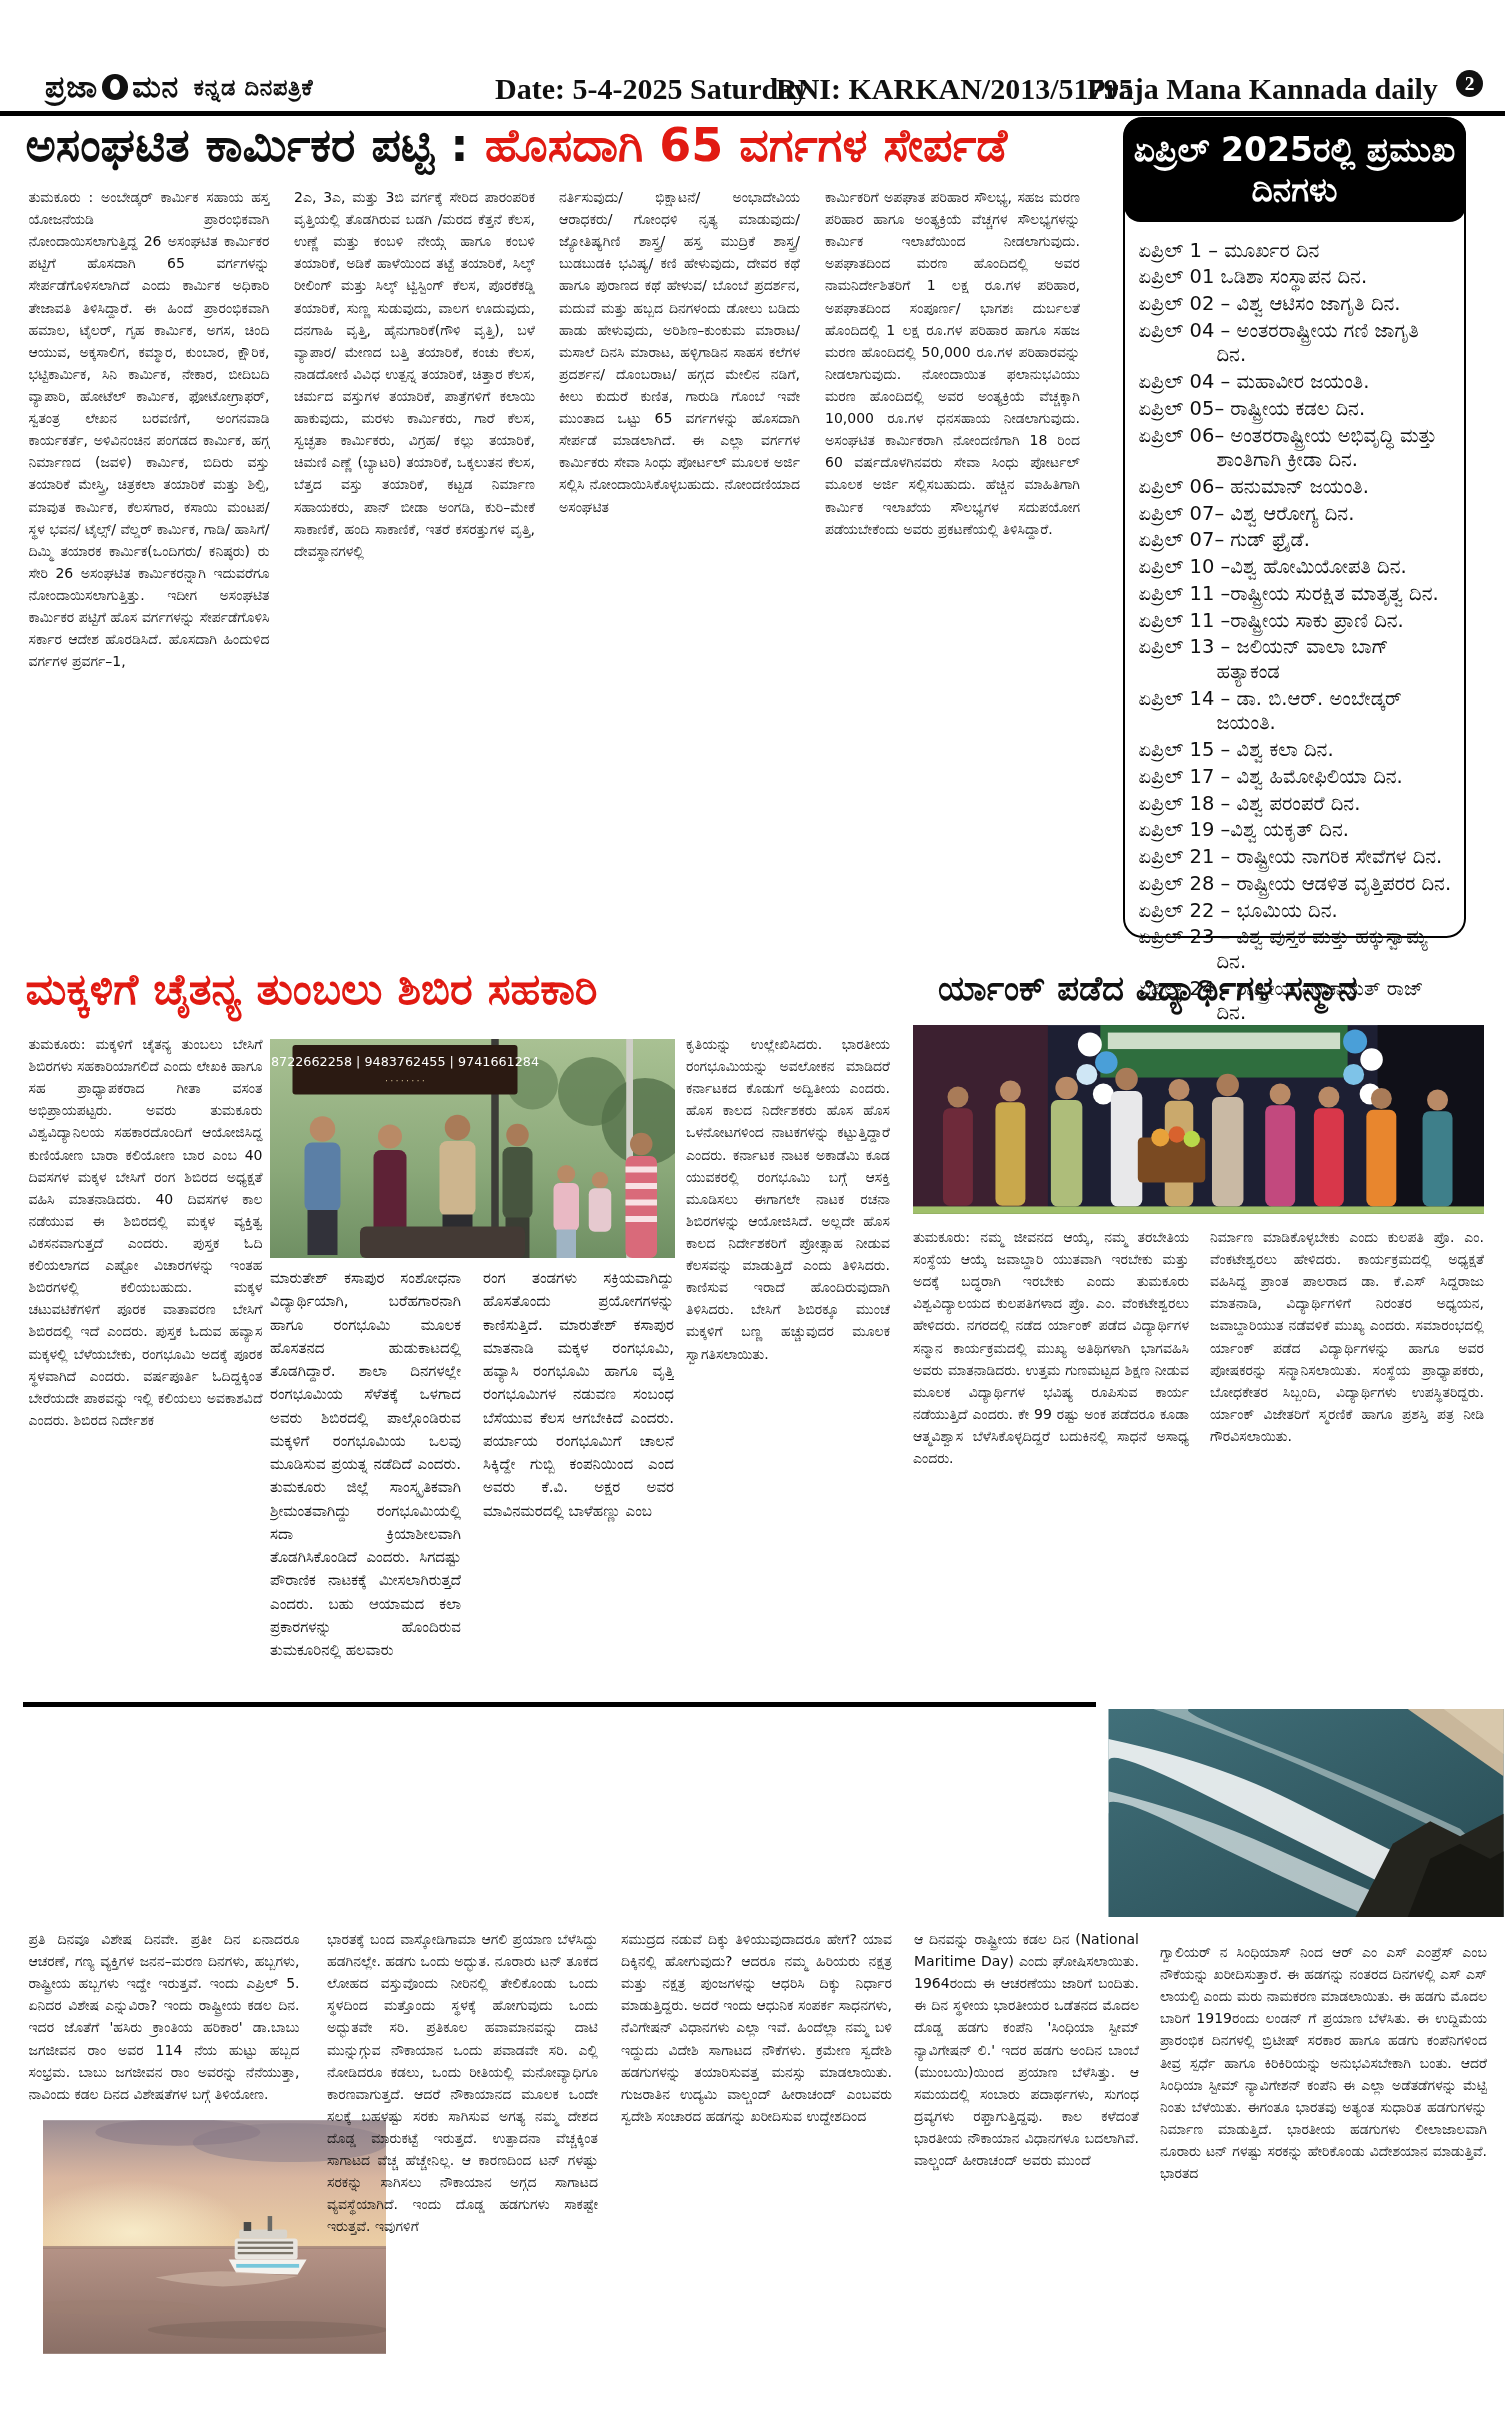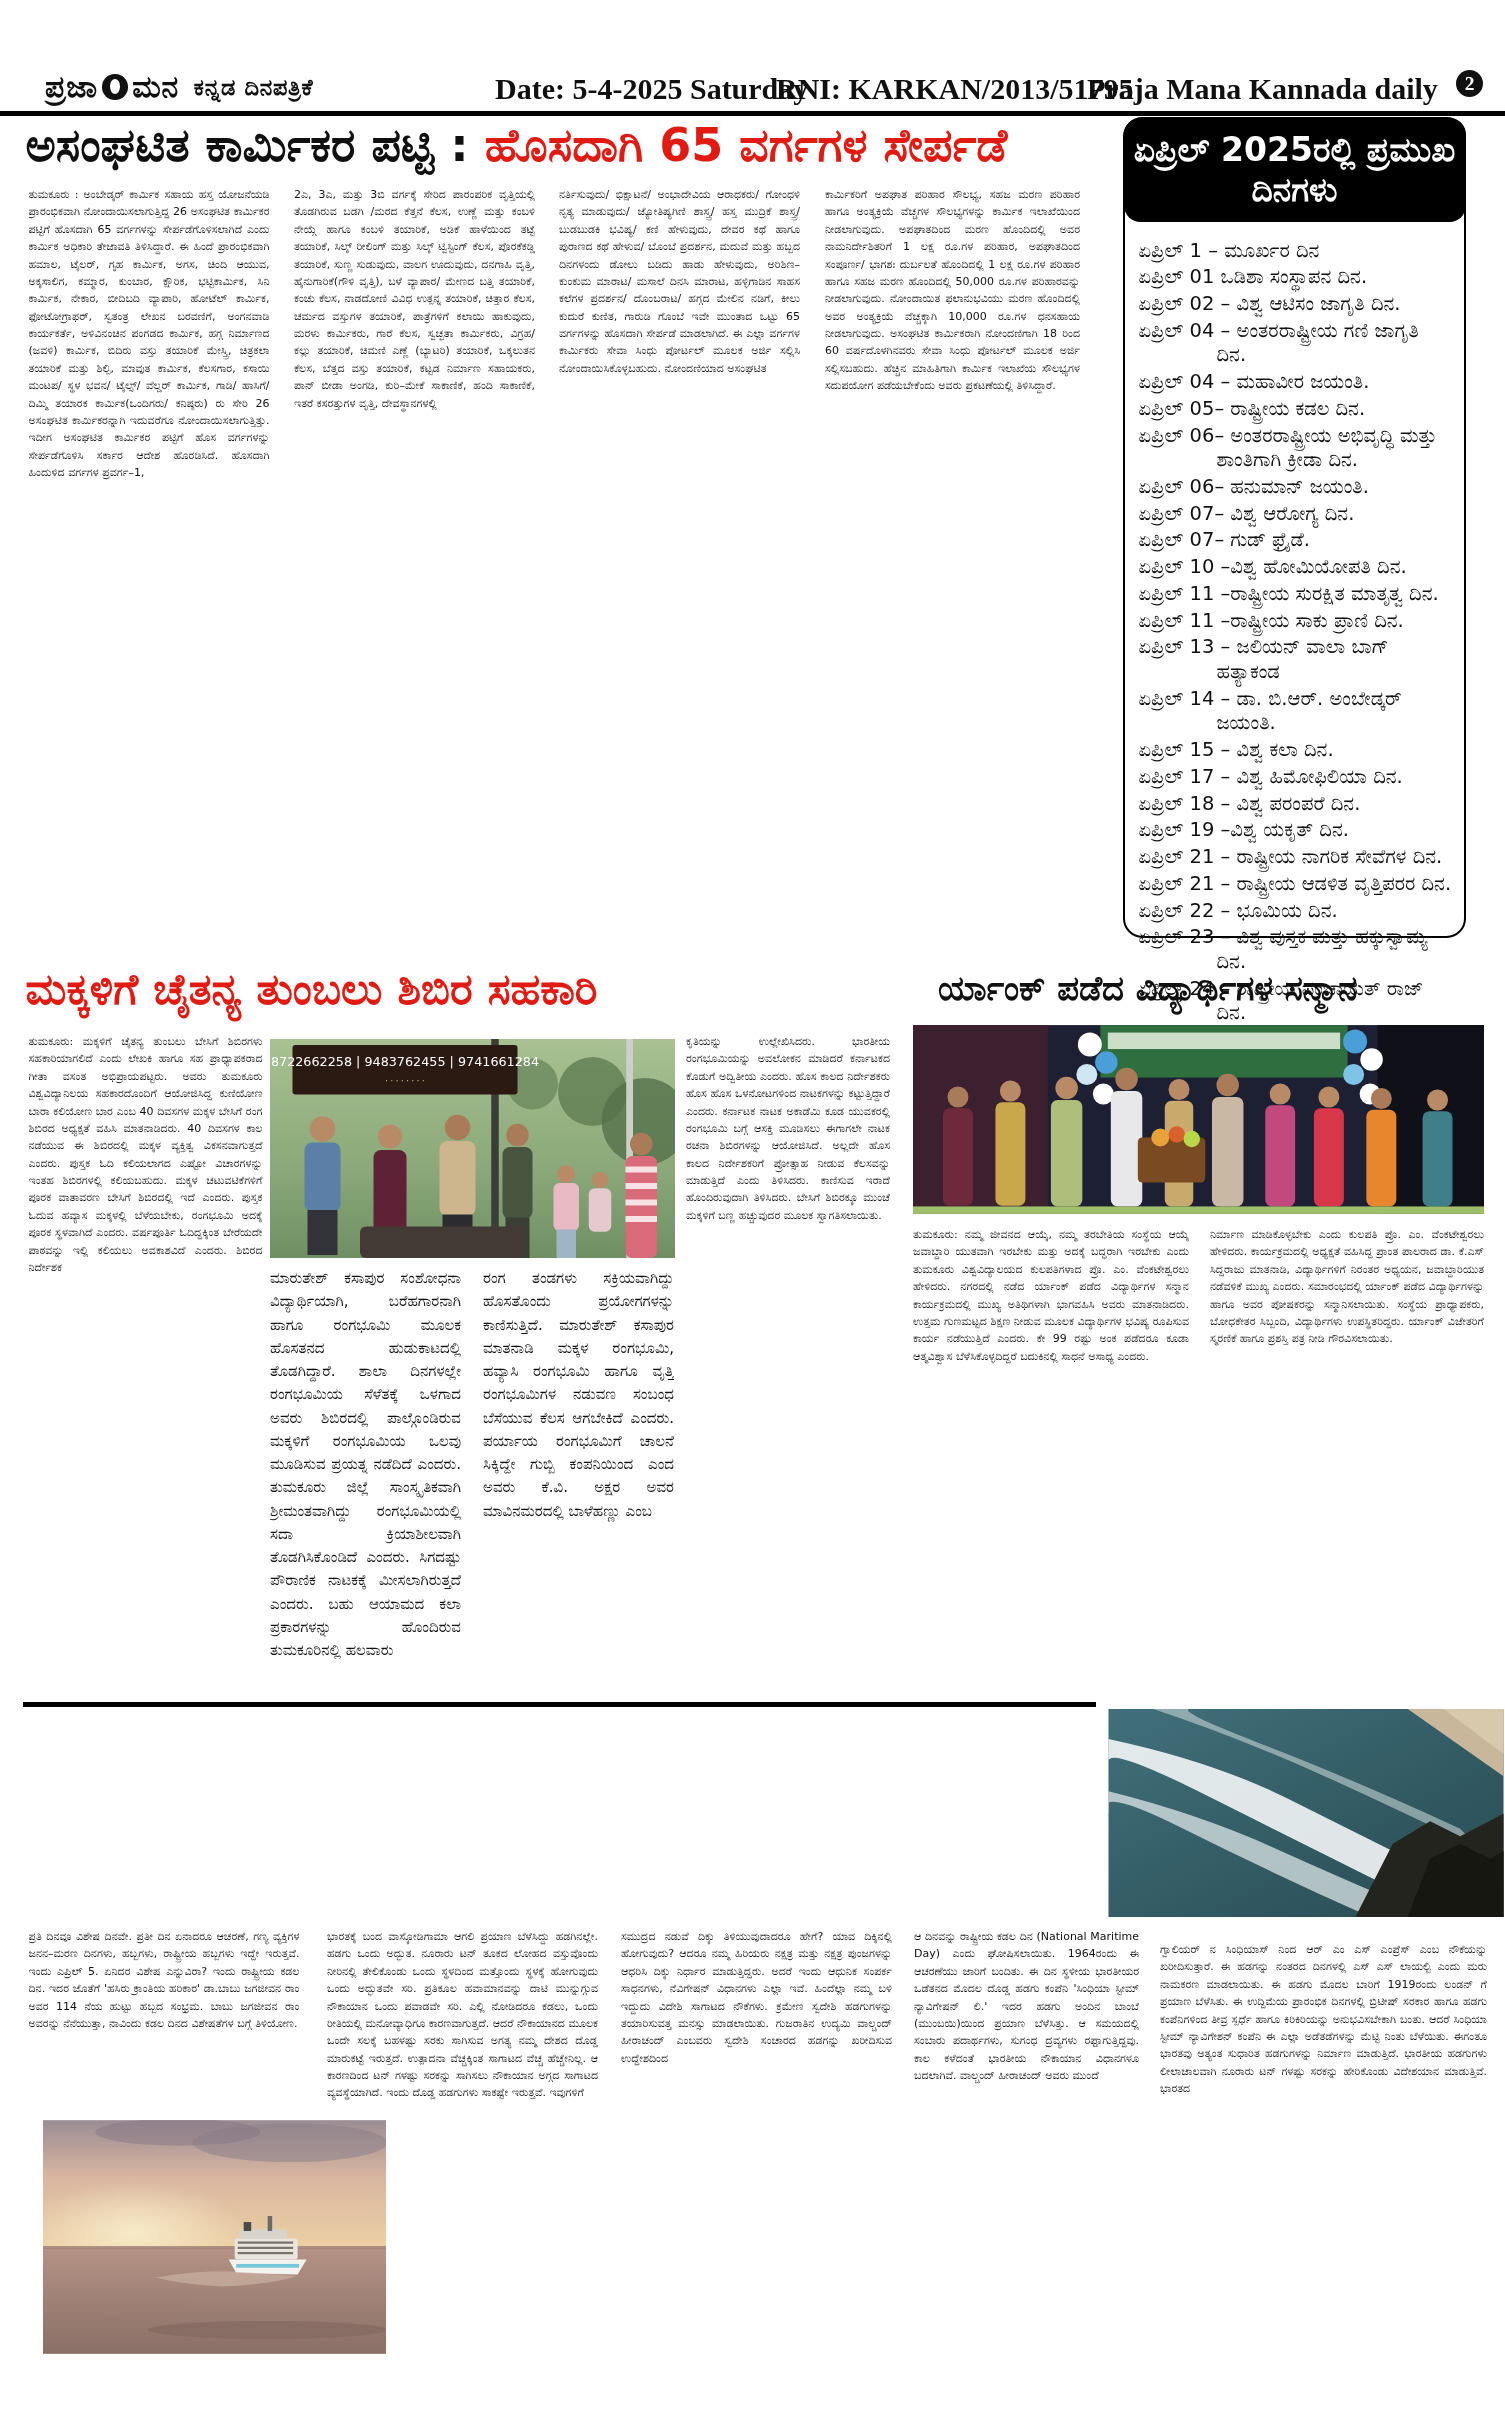--- a/index.html
+++ b/index.html
@@ -19,21 +19,21 @@
                display:flex;align-items:center;justify-content:center;}
 
   
   .lead-head{font-size:46px;font-weight:800;white-space:nowrap;}
   .lead-head .red{color:#e11a12;}
   .head-red{color:#e11a12;font-weight:800;font-size:43px;white-space:nowrap;}
   .head-black{color:#111;font-weight:800;font-size:34px;white-space:nowrap;}
   .big-red{color:#e11a12;font-weight:800;font-size:105px;line-height:1.05;white-space:nowrap;}
 
   
-  .bt{font-size:11px;line-height:1.58;text-align:justify;overflow:hidden;}
+  .bt{font-size:14px;line-height:1.58;text-align:justify;overflow:hidden;}
   .bt-sm{font-size:15px;line-height:1.55;text-align:justify;overflow:hidden;}
 
   
   .apr-box{border:2.2px solid #000;border-radius:19.5px;background:#fff;}
   .apr-title{background:#000;color:#fff;border-radius:16.5px;text-align:center;
              font-weight:bold;font-size:33px;padding:12px 6px;margin:-1.5px -1.5px 17px -1.5px;}
   .apr-list{list-style:none;margin:0;padding:0 10.5px 7.5px 13.5px;font-size:19.5px;line-height:1.26;}
   .apr-list li{padding-left:78px;text-indent:-78px;margin-bottom:2.2px;}
 
   .divider{background:#000;height:4.5px;}
@@ -86,21 +86,21 @@
       <li>ಏಪ್ರಿಲ್ 10 –ವಿಶ್ವ ಹೋಮಿಯೋಪತಿ ದಿನ.</li>
       <li>ಏಪ್ರಿಲ್ 11 –ರಾಷ್ಟ್ರೀಯ ಸುರಕ್ಷಿತ ಮಾತೃತ್ವ ದಿನ.</li>
       <li>ಏಪ್ರಿಲ್ 11 –ರಾಷ್ಟ್ರೀಯ ಸಾಕು ಪ್ರಾಣಿ ದಿನ.</li>
       <li>ಏಪ್ರಿಲ್ 13 – ಜಲಿಯನ್ ವಾಲಾ ಬಾಗ್ ಹತ್ಯಾಕಂಡ</li>
       <li>ಏಪ್ರಿಲ್ 14 – ಡಾ. ಬಿ.ಆರ್. ಅಂಬೇಡ್ಕರ್ ಜಯಂತಿ.</li>
       <li>ಏಪ್ರಿಲ್ 15 – ವಿಶ್ವ ಕಲಾ ದಿನ.</li>
       <li>ಏಪ್ರಿಲ್ 17 – ವಿಶ್ವ ಹಿಮೋಫಿಲಿಯಾ ದಿನ.</li>
       <li>ಏಪ್ರಿಲ್ 18 – ವಿಶ್ವ ಪರಂಪರೆ ದಿನ.</li>
       <li>ಏಪ್ರಿಲ್ 19 –ವಿಶ್ವ ಯಕೃತ್ ದಿನ.</li>
       <li>ಏಪ್ರಿಲ್ 21 – ರಾಷ್ಟ್ರೀಯ ನಾಗರಿಕ ಸೇವೆಗಳ ದಿನ.</li>
-      <li>ಏಪ್ರಿಲ್ 21 – ರಾಷ್ಟ್ರೀಯ ಆಡಳಿತ ವೃತ್ತಿಪರರ ದಿನ.</li>
+      <li>ಏಪ್ರಿಲ್ 28 – ರಾಷ್ಟ್ರೀಯ ಆಡಳಿತ ವೃತ್ತಿಪರರ ದಿನ.</li>
       <li>ಏಪ್ರಿಲ್ 22 – ಭೂಮಿಯ ದಿನ.</li>
       <li>ಏಪ್ರಿಲ್ 23 – ವಿಶ್ವ ಪುಸ್ತಕ ಮತ್ತು ಹಕ್ಕುಸ್ವಾಮ್ಯ ದಿನ.</li>
       <li>ಏಪ್ರಿಲ್ 24 – ರಾಷ್ಟ್ರೀಯ ಪಂಚಾಯತ್ ರಾಜ್ ದಿನ.</li>
       <li>ಏಪ್ರಿಲ್ 25 – ವಿಶ್ವ ಮಲೇರಿಯಾ ದಿನ.</li>
       <li>ಏಪ್ರಿಲ್ 26 – ವಿಶ್ವ ಬೌದ್ಧಿಕ ಆಸ್ತಿ ದಿನ.</li>
       <li>ಏಪ್ರಿಲ್ 27 – ವಿಶ್ವ ಪಶುವೈದ್ಯಕೀಯ ದಿನ.</li>
       <li>ಏಪ್ರಿಲ್ 28 – ಕೆಲಸದಲ್ಲಿ ಸುರಕ್ಷತೆ ಮತ್ತು ಆರೋಗ್ಯಕ್ಕಾಗಿ ವಿಶ್ವ ದಿನ.</li>
       <li>ಏಪ್ರಿಲ್ 29 – ಅಂತರರಾಷ್ಟ್ರೀಯ ನ�ೃತ್ಯ ದಿನ.</li>
       <li>ಏಪ್ರಿಲ್ 30 – ಆಯುಷ್ಮಾನ್ ಭಾರತ್ ದಿವಸ್.</li>
     </ul>

